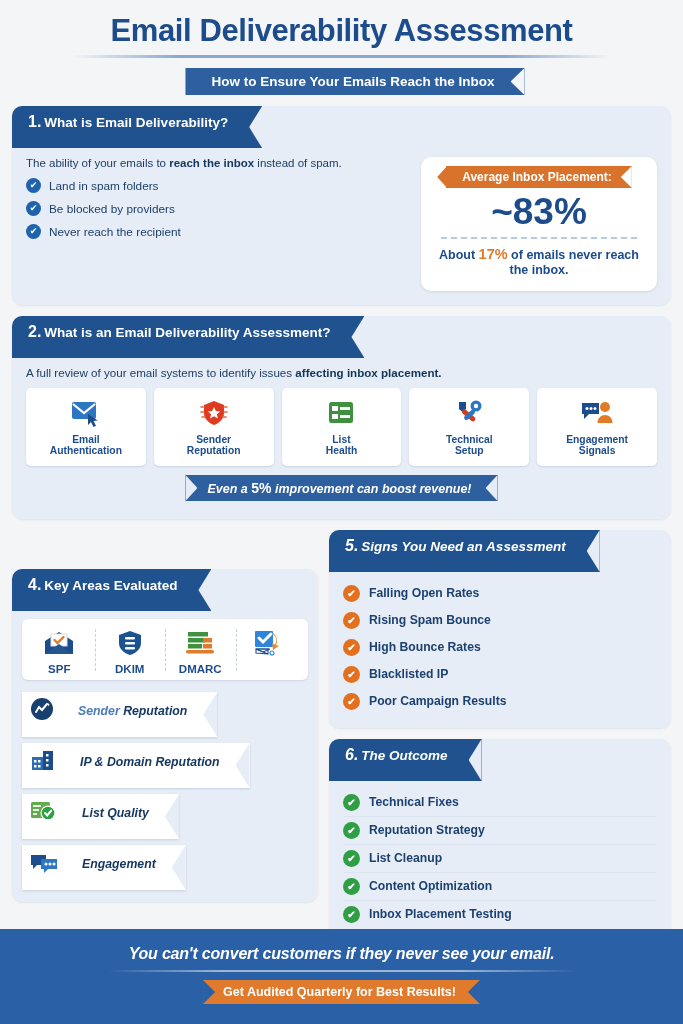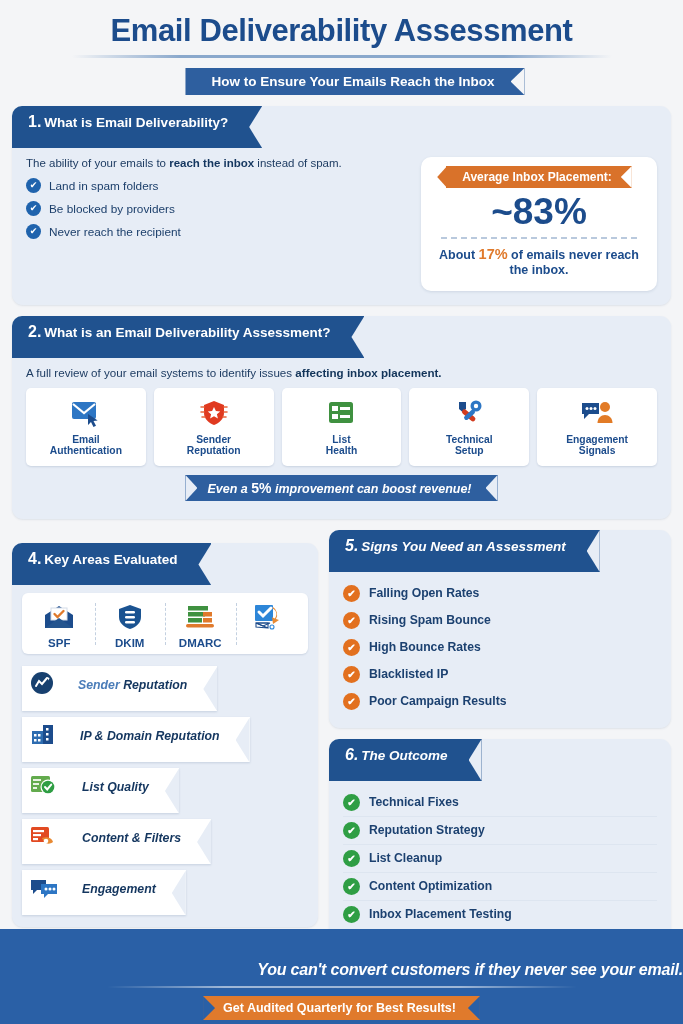--- a/index.html
+++ b/index.html
@@ -206,21 +206,21 @@
   }
   .roi::before {
     content: ""; position: absolute; left: 0; top: 0; bottom: 0; width: 14px;
     background: #f4f5f7; clip-path: polygon(0 0, 0 100%, 100% 50%);
   }
   .roi .big { font-size: 16px; font-style: italic; }
 
   
   .footer {
     position: absolute; left: 0; right: 0; bottom: 0; height: 95px;
-    background: #2a60a6; text-align: right; padding-top: 32px;
+    background: #2a60a6; text-align: center; padding-top: 16px;
   }
   .foot-quote {
     font-size: 16px; font-weight: bold; font-style: italic; color: #ffffff;
     letter-spacing: -0.2px;
   }
   .foot-rule {
     width: 470px; height: 2px; margin: 7px auto 0;
     background: linear-gradient(90deg, rgba(255,255,255,0) 0%, rgba(255,255,255,.55) 25%, rgba(255,255,255,.55) 75%, rgba(255,255,255,0) 100%);
   }
   .foot-cta-wrap { display: flex; justify-content: center; margin-top: 8px; }
@@ -455,33 +455,20 @@
                   <circle cx="18" cy="14" r="7.5" fill="#fff"></circle>
                   <circle cx="18" cy="14" r="6.3" fill="#2f9e44"></circle>
                   <path d="M15 14 l2.2 2.4 l4-4.8" stroke="#fff" stroke-width="2" fill="none" stroke-linecap="round"></path>
                 </svg>
             </span>
             <span class="lbl">List Quality</span>
           </div>
           <div class="rib">
             <span>
               <svg width="28" height="24" viewBox="0 0 28 24">
-                  <rect x="1" y="3" width="18" height="15" rx="1.5" fill="#e24a22"></rect>
-                  <rect x="3" y="6" width="11" height="2.2" fill="#fff"></rect>
-                  <rect x="3" y="10" width="8" height="2.2" fill="#fff"></rect>
-                  <rect x="3" y="14" width="5" height="2.2" fill="#fff"></rect>
-                  <path d="M12 14 c5-2 10 0 11 4 c-4 3-9 2-11-4 z" fill="#e88a33"></path>
-                  <circle cx="16" cy="17" r="2.3" fill="#fff"></circle>
-                </svg>
-            </span>
-            <span class="lbl">Content &amp; Filters</span>
-          </div>
-          <div class="rib">
-            <span>
-              <svg width="28" height="24" viewBox="0 0 28 24">
                   <path d="M1 5 h15 v10 H7 l-4 4 v-4 H1 z" fill="#1c4c8c"></path>
                   <path d="M11 9 h16 v10 h-9 l-4 4 v-4 h-3 z" fill="#2d76c4"></path>
                   <circle cx="16" cy="14" r="1.5" fill="#fff"></circle>
                   <circle cx="20" cy="14" r="1.5" fill="#fff"></circle>
                   <circle cx="24" cy="14" r="1.5" fill="#fff"></circle>
                 </svg>
             </span>
             <span class="lbl">Engagement</span>
           </div>
         </div>

